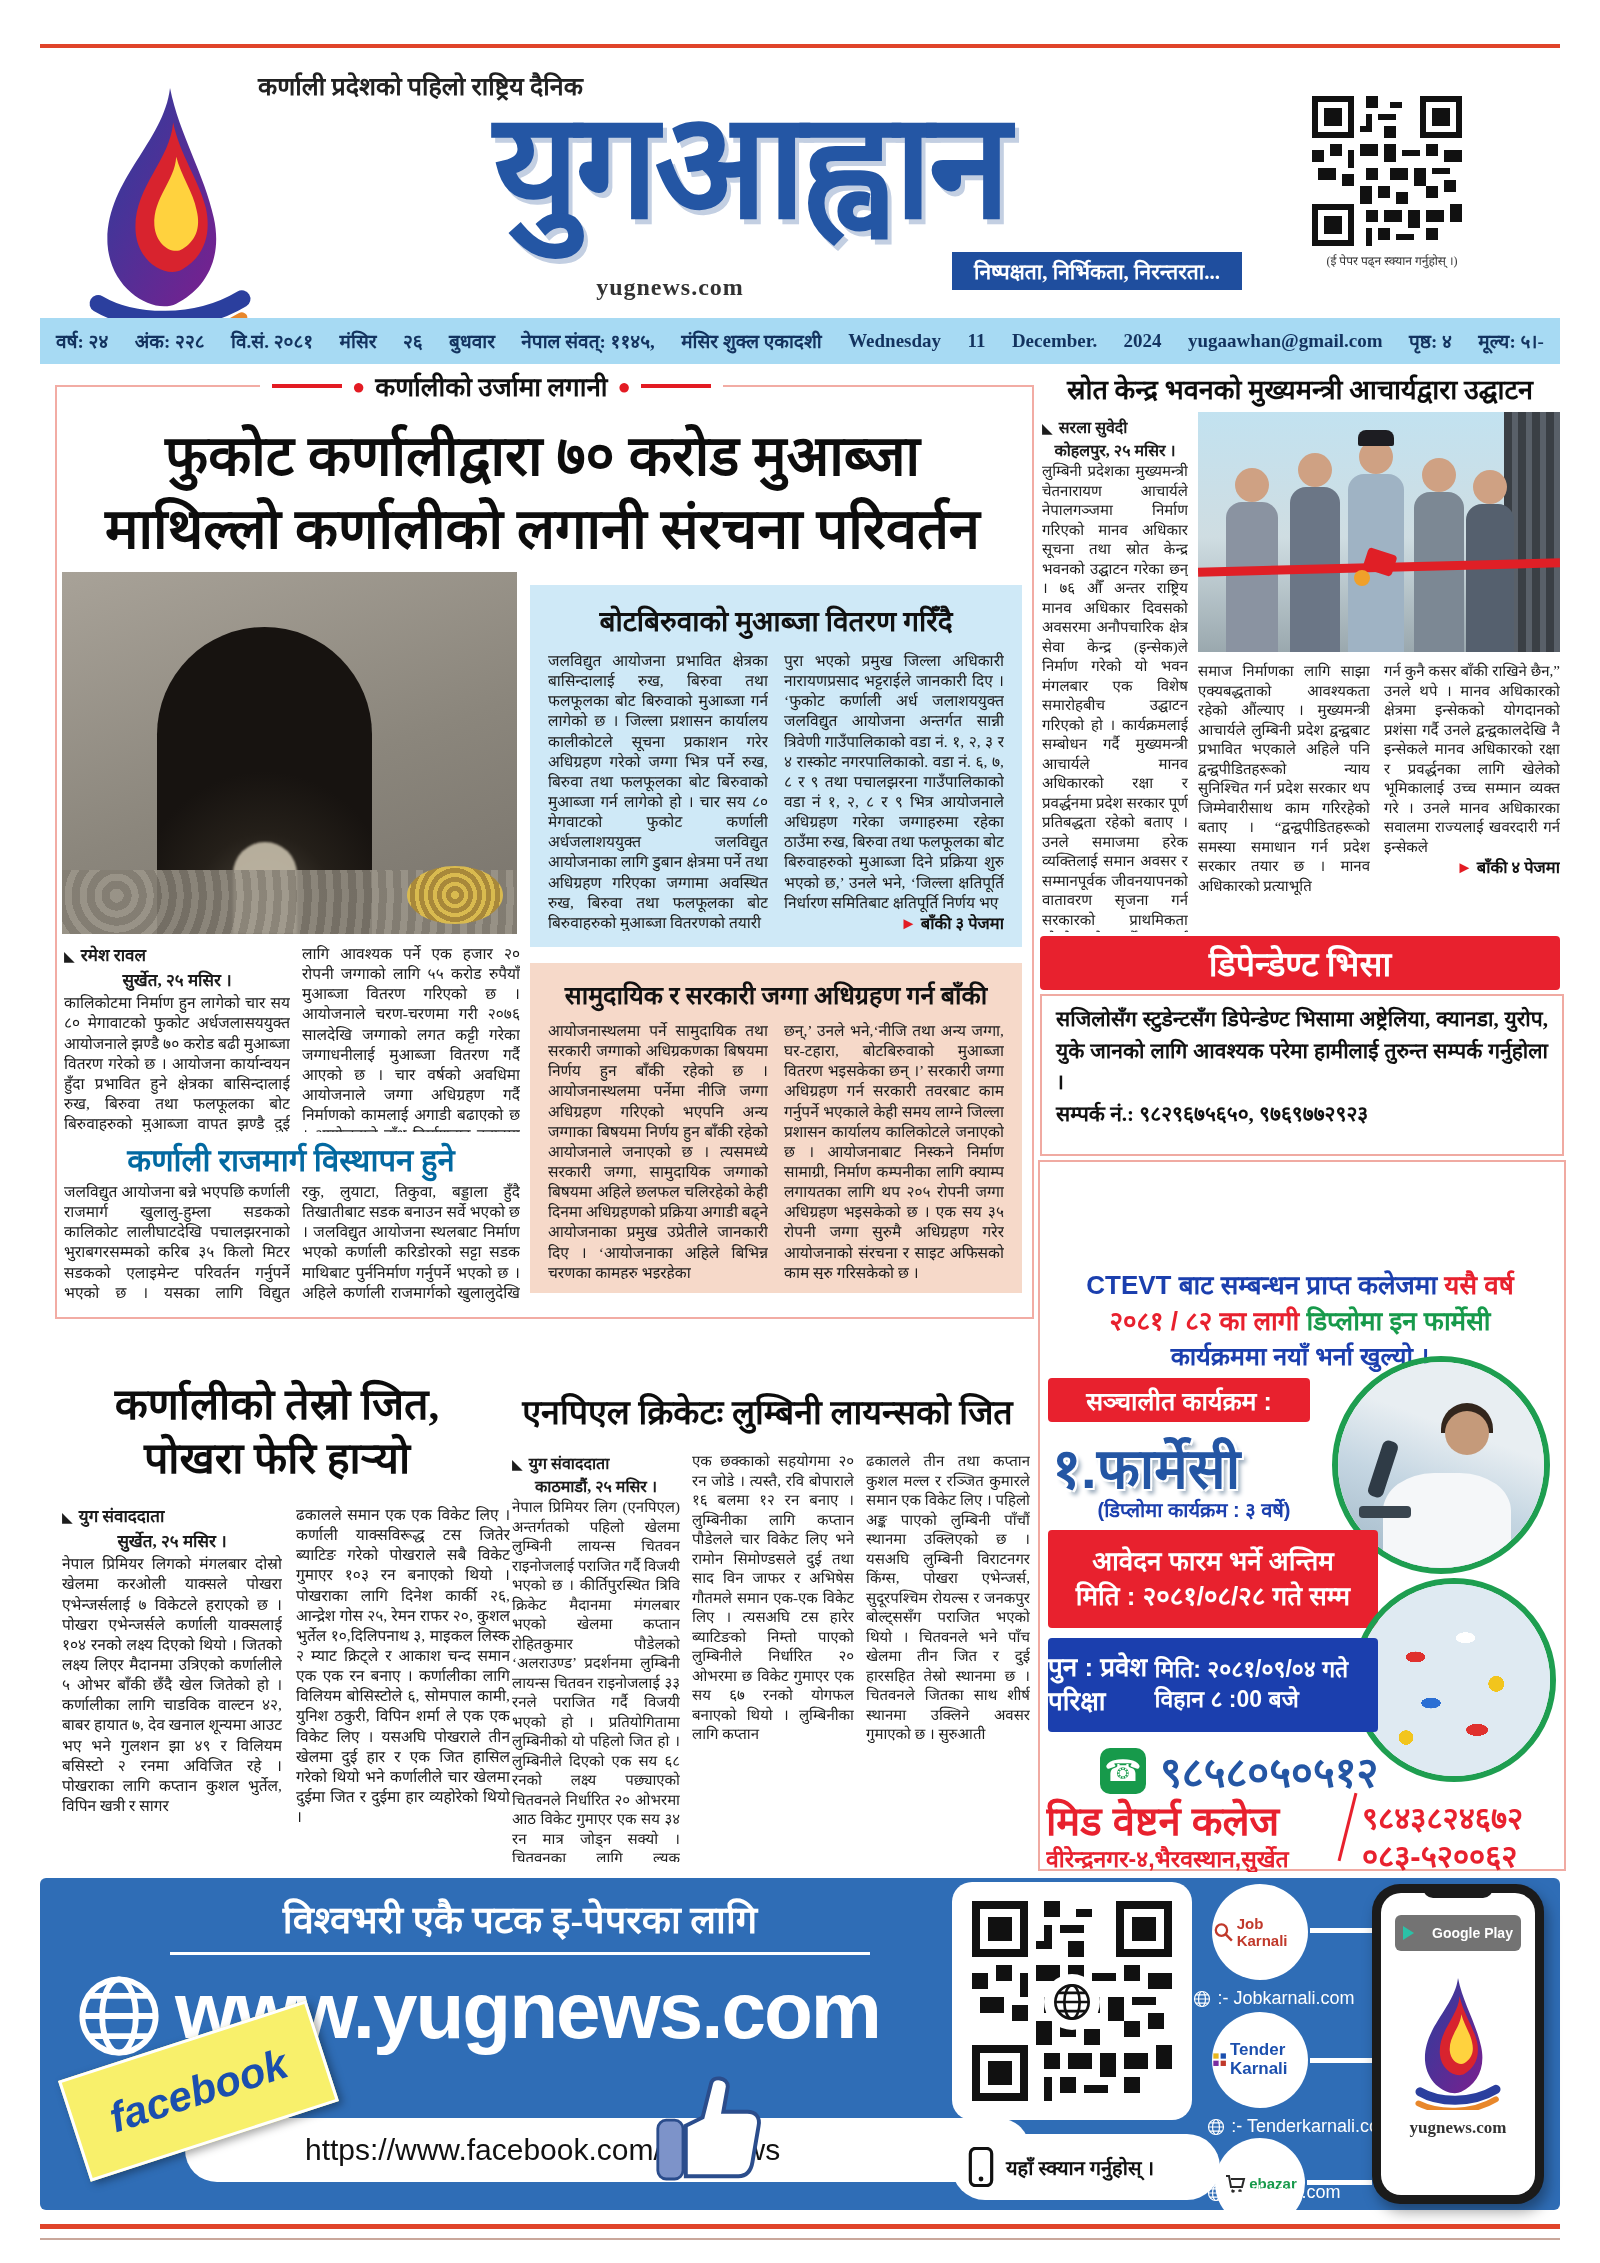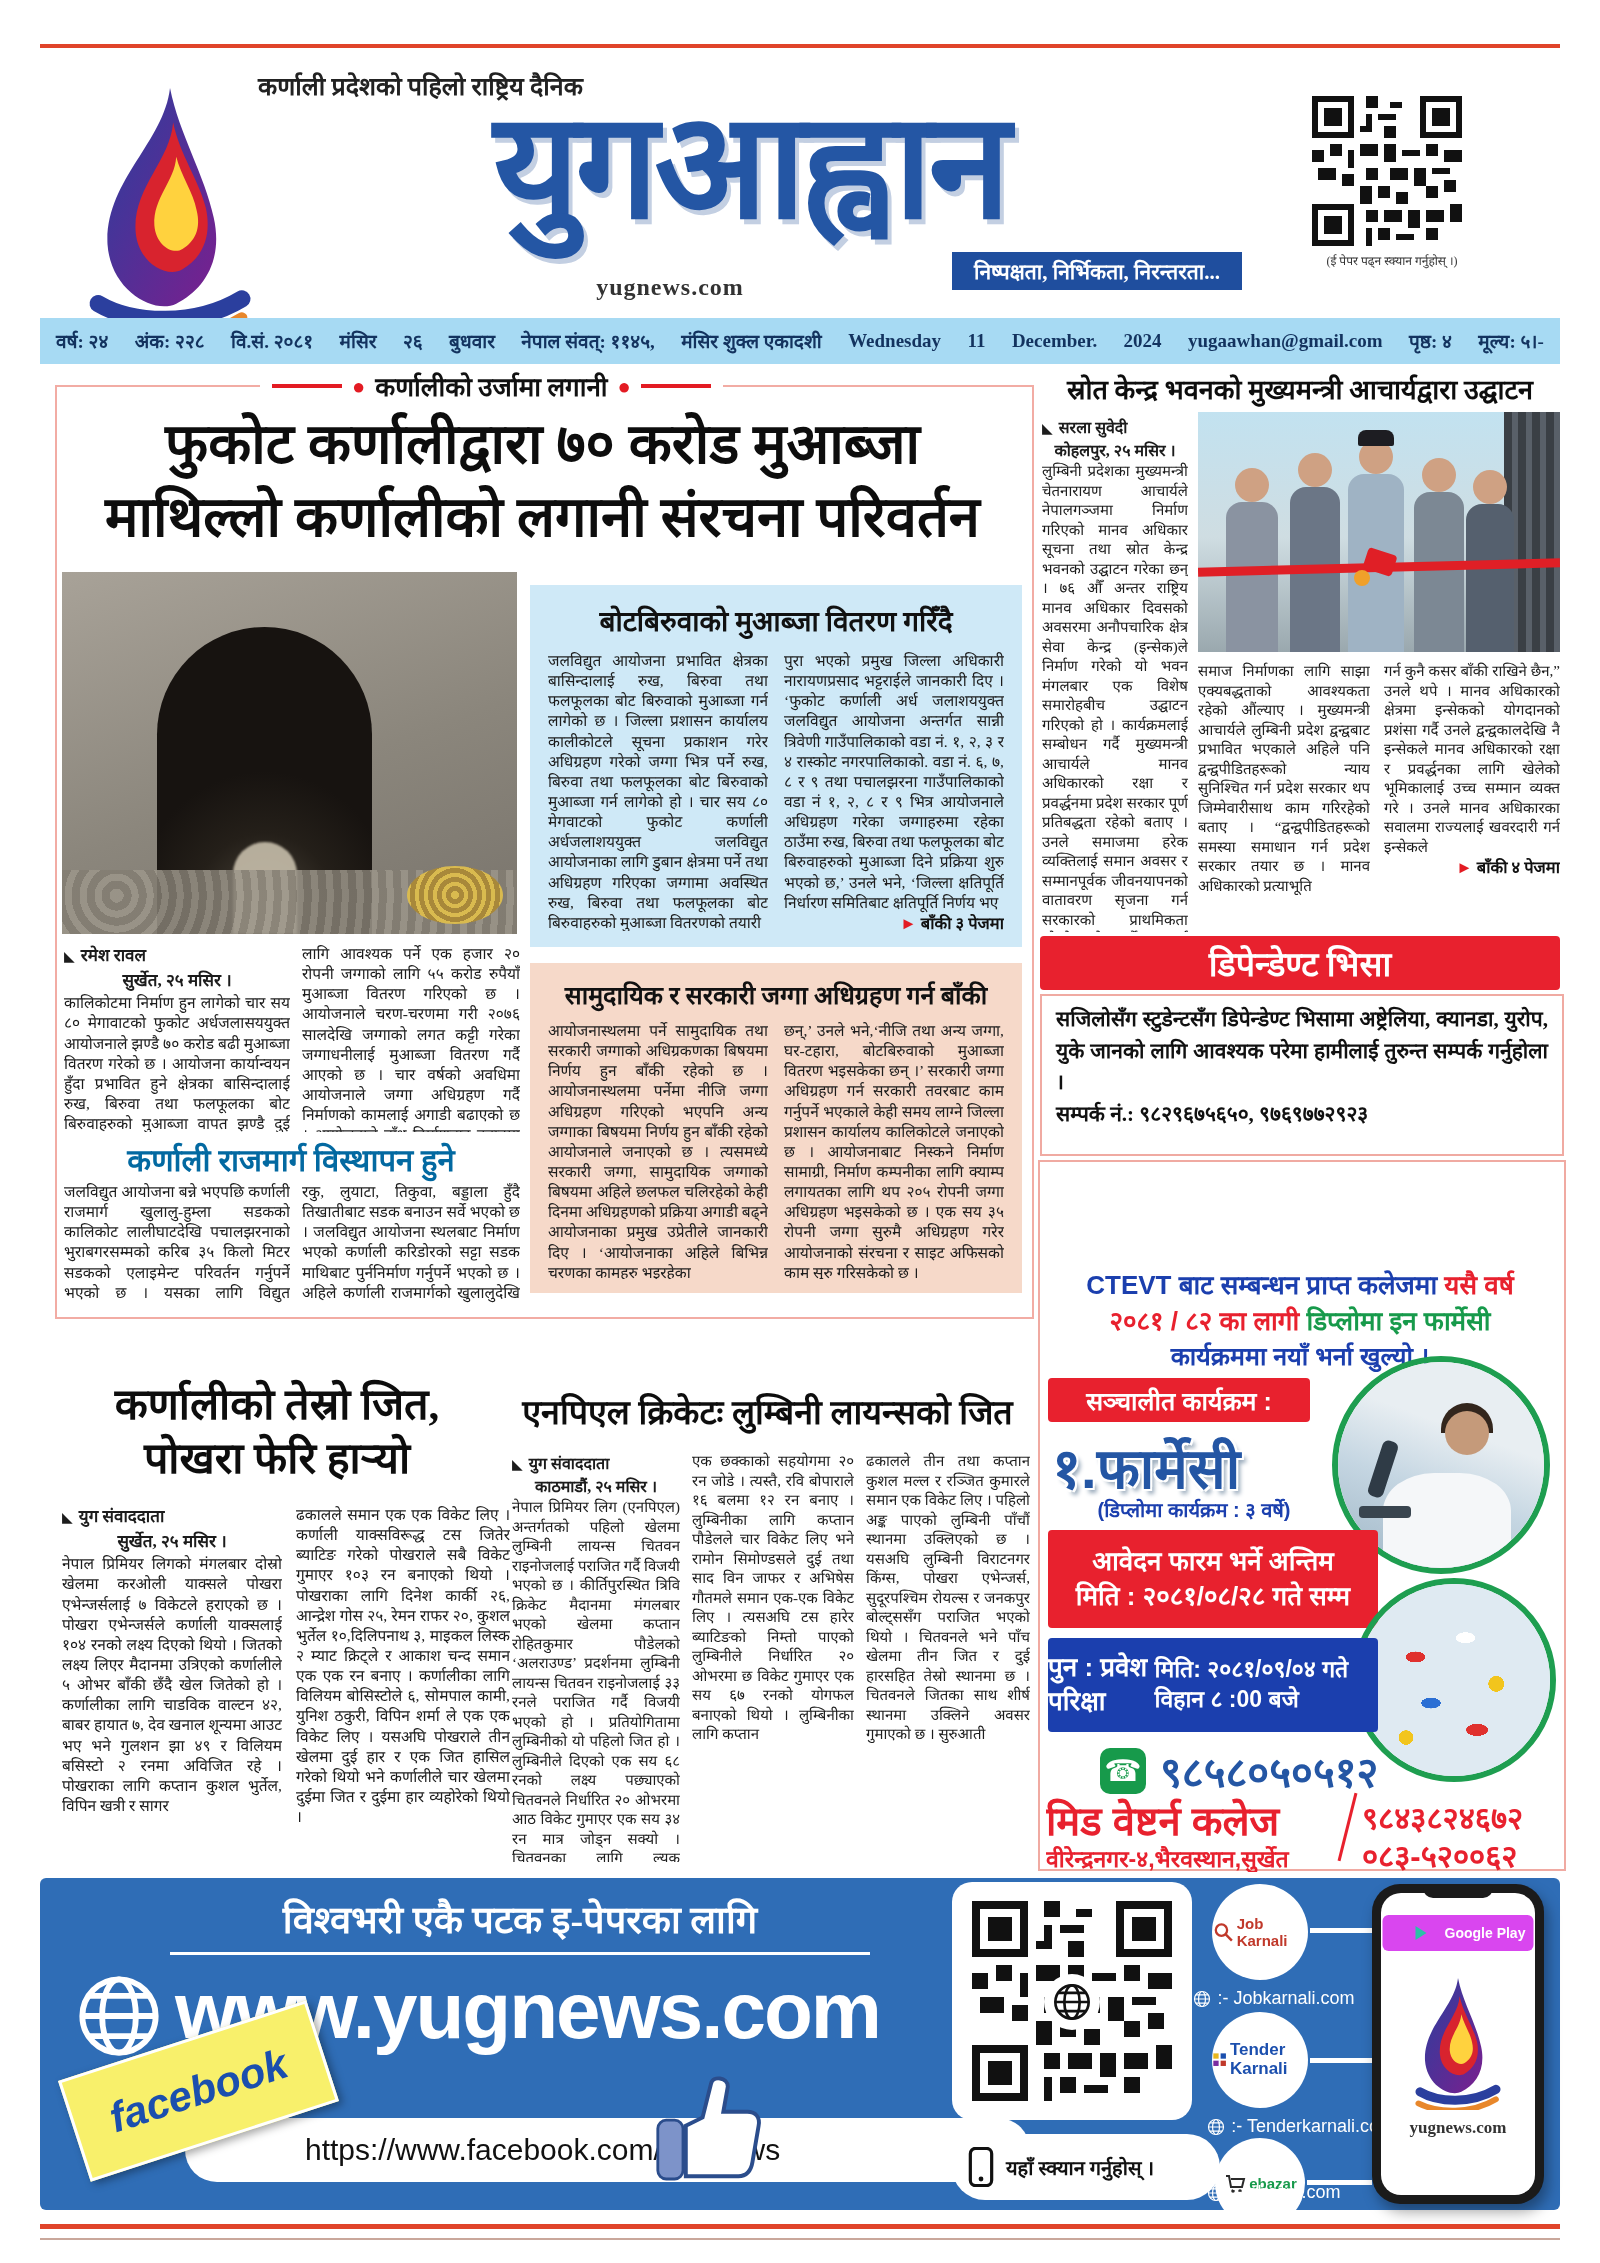--- a/index.html
+++ b/index.html
@@ -107,23 +107,23 @@
   .scanpill{background:#fff;border-radius:34px;display:flex;align-items:center;gap:10px;padding:0 14px;}
   .scanpill span{font-size:20px;font-weight:bold;color:#111;}
   .svcircle{background:#fff;border-radius:50%;display:flex;flex-direction:row;align-items:center;justify-content:center;gap:2px;
             font-family:"Liberation Sans","DejaVu Sans",sans-serif;}
   .svlabel{color:#fff;font-size:18px;display:flex;align-items:center;gap:6px;
            font-family:"Liberation Sans","DejaVu Sans",sans-serif;}
   .connector{position:absolute;height:5px;background:#fff;}
   .phone{position:absolute;background:#1b1b1b;border-radius:28px;box-shadow:4px 8px 14px rgba(0,0,0,.35);}
   .screen{position:absolute;left:9px;top:9px;right:9px;bottom:9px;background:#fff;border-radius:20px;overflow:hidden;}
   .notch{position:absolute;left:50%;transform:translateX(-50%);top:0;width:70px;height:14px;background:#1b1b1b;border-radius:0 0 10px 10px;}
-  .playbadge{position:absolute;left:50%;transform:translateX(-50%);top:22px;width:126px;height:36px;background:#d946ef;border-radius:6px;
+  .playbadge{position:absolute;left:50%;transform:translateX(-50%);top:22px;width:126px;height:36px;background:#737373;border-radius:6px;
              color:#fff;display:flex;align-items:center;justify-content:center;gap:18px;font-size:14px;font-weight:bold;
-             font-family:"Liberation Sans","DejaVu Sans",sans-serif;padding-left:25px;}
+             font-family:"Liberation Sans","DejaVu Sans",sans-serif;}
   .playtri{width:0;height:0;border-left:11px solid #2bc1a7;border-top:7px solid transparent;border-bottom:7px solid transparent;}
   .qr{display:block;}
 </style>
 </head>
 <body>
 
 <svg width="0" height="0" style="position:absolute">
   <defs>
     <linearGradient id="gflame" x1="0" y1="0" x2="1" y2="1">
       <stop offset="0" stop-color="#2b3f9e"></stop>
@@ -192,21 +192,21 @@
   </div>
 
   <div class="abs leadbox" style="left:55px;top:385px;width:975px;height:930px"></div>
   <div class="abs kicker" style="left:260px;top:368px">
     <span class="kline"></span>
     <span class="kdot"></span>
     <span>कर्णालीको उर्जामा लगानी</span>
     <span class="kdot"></span>
     <span class="kline"></span>
   </div>
-  <div class="abs headline" style="left:70px;top:408px;width:945px">
+  <div class="abs headline" style="left:70px;top:420px;width:945px">
     <div>फुकोट कर्णालीद्वारा ७० करोड मुआब्जा</div>
     <div>माथिल्लो कर्णालीको लगानी संरचना परिवर्तन</div>
   </div>
 
   <div class="abs ph-tunnel clip" style="left:62px;top:572px;width:455px;height:362px">
     <div class="tmouth"></div>
     <div class="rubble"></div>
     <div class="rope"></div>
   </div>
 

